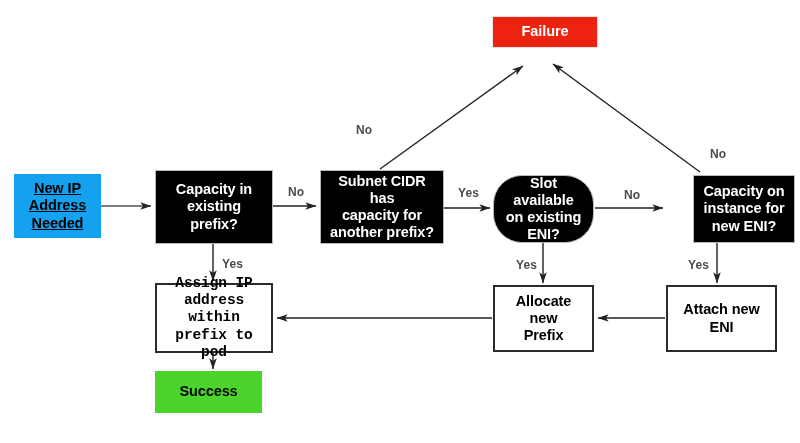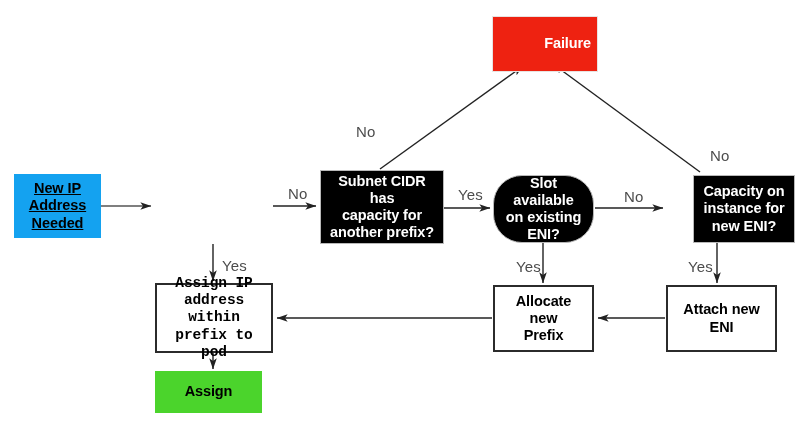--- a/index.html
+++ b/index.html
@@ -58,23 +58,23 @@
     border: 1px solid #4bd42c;
     font-size: 14.5px;
   }
   .node .txt {
     display: block;
     padding: 0 6px;
     white-space: pre-line;
   }
   .edge-label {
     position: absolute;
-    font-size: 15px;
+    font-size: 12px;
     color: #4c4c4c;
-    font-weight: normal;
+    font-weight: bold;
     white-space: nowrap;
     letter-spacing: 0.1px;
   }
   svg.edges {
     position: absolute;
     left: 0;
     top: 0;
     width: 800px;
     height: 443px;
     pointer-events: none;
@@ -116,61 +116,65 @@
 
     <line x1="213" y1="353" x2="213" y2="369" stroke="#222222" stroke-width="1.4" marker-end="url(#arrow)"></line>
   </svg>
 
   <div class="node node-start" style="left:14px; top:174px; width:87px; height:64px;text-decoration:underline;">
     <span class="txt">New IP
 Address
 Needed</span>
   </div>
 
+  <div class="node node-decision" style="left:155px; top:170px; width:118px; height:74px;">
+    <span class="txt">Capacity in
+existing prefix?</span>
+  </div>
 
   <div class="node node-decision" style="left:320px; top:170px; width:124px; height:74px;">
     <span class="txt">Subnet CIDR has
 capacity for
 another prefix?</span>
   </div>
 
   <div class="node node-decision" style="left:493px; top:175px; width:101px; height:68px;border-radius:29px;">
     <span class="txt">Slot available
 on existing
 ENI?</span>
   </div>
 
   <div class="node node-decision" style="left:666px; top:175px; width:102px; height:68px;margin-left:27px;">
     <span class="txt">Capacity on
 instance for
 new ENI?</span>
   </div>
 
-  <div class="node node-fail" style="left:492px; top:16px; width:106px; height:56px;justify-content:flex-end;">
+  <div class="node node-fail" style="left:492px; top:16px; width:106px; height:32px;">
     <span class="txt">Failure</span>
   </div>
 
   <div class="node node-process" style="left:155px; top:283px; width:118px; height:70px;font-family:Liberation Mono, monospace;">
     <span class="txt">Assign IP
 address within
 prefix to pod</span>
   </div>
 
   <div class="node node-process" style="left:493px; top:285px; width:101px; height:67px;">
     <span class="txt">Allocate new
 Prefix</span>
   </div>
 
   <div class="node node-process" style="left:666px; top:285px; width:111px; height:67px;">
     <span class="txt">Attach new
 ENI</span>
   </div>
 
   <div class="node node-success" style="left:155px; top:371px; width:107px; height:42px;">
-    <span class="txt">Assign</span>
+    <span class="txt">Success</span>
   </div>
 
   <div class="edge-label" style="left:288px; top:185px;">No</div>
 
   <div class="edge-label" style="left:222px; top:257px;">Yes</div>
 
   <div class="edge-label" style="left:356px; top:123px;">No</div>
 
   <div class="edge-label" style="left:458px; top:186px;">Yes</div>
 

